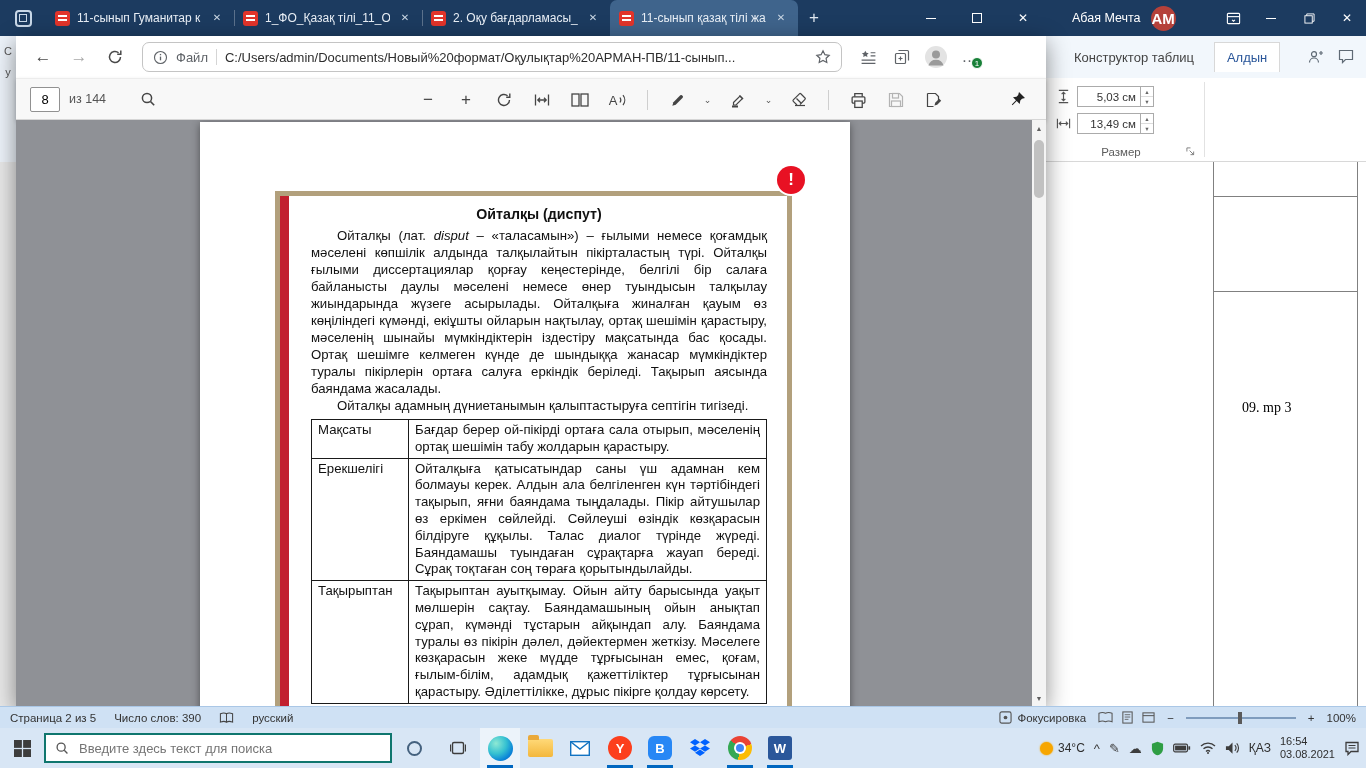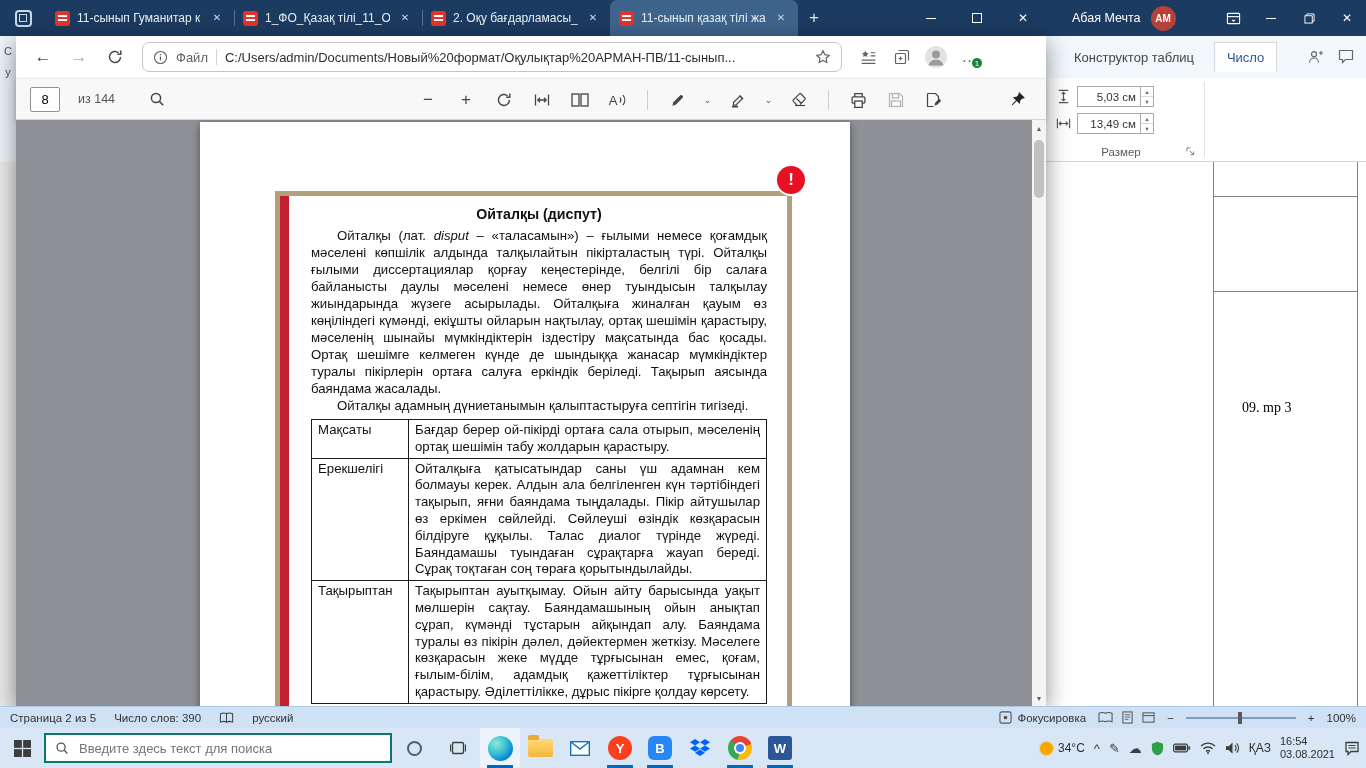--- a/index.html
+++ b/index.html
@@ -21,21 +21,21 @@
   .tab-close{width:16px;height:16px;line-height:15px;text-align:center;font-size:10px;color:#cdd9e6;flex:none;border-radius:3px}
   .pdf-ico{width:15px;height:15px;background:#e2342b;border-radius:3px;flex:none;position:relative}
   .pdf-ico::after{content:"";position:absolute;left:3px;top:4px;width:9px;height:2px;background:#fff;box-shadow:0 4px 0 #fff}
   .newtab{width:32px;display:flex;align-items:center;justify-content:center;color:#dfe7f0;font-size:17px}
   .edge-controls{margin-left:auto;display:flex}
   .wc{width:46px;display:flex;align-items:center;justify-content:center;color:#fff;font-size:12px}
   .wc .bar{width:10px;height:1px;background:#fff}
   .wc .box{width:10px;height:10px;border:1px solid #fff}
   #word-title{width:320px;display:flex;align-items:center;color:#fff}
   #word-title .uname{font-size:12.5px;margin-left:26px;white-space:nowrap}
-  .avatar{width:25px;height:25px;border-radius:50%;background:#b5413a;color:#fff;font-size:10px;font-weight:bold;
+  .avatar{width:25px;height:25px;border-radius:50%;background:#b5413a;color:#fff;font-size:15px;font-weight:bold;
           display:flex;align-items:center;justify-content:center;margin-left:10px}
   .wwc{width:38px;height:36px;display:flex;align-items:center;justify-content:center;color:#fff;font-size:12px}
   #word-title .spacer{flex:1}
 
   
   #left-strip{position:absolute;left:0;top:36px;width:16px;height:670px;display:flex;flex-direction:column}
   .ls-top{height:126px;background:#eef4fb;color:#555;font-size:11px;text-align:center}
   .ls-top div{margin-top:9px}
   .ls-bottom{flex:1;background:#e9e9e9}
 
@@ -74,21 +74,21 @@
   .addr-ic{width:28px;height:28px;display:flex;align-items:center;justify-content:center;color:#5f6368;position:relative}
   .more-dots{font-size:16px;letter-spacing:1px;color:#5f6368;line-height:10px}
   .badge-green{position:absolute;right:1px;bottom:2px;width:12px;height:12px;border-radius:50%;background:#188038;color:#fff;
                font-size:8px;display:flex;align-items:center;justify-content:center;border:1px solid #fff}
 
   
   .pdftb{height:42px;background:#f8f8f8;border-top:1px solid #ececec;border-bottom:1px solid #d6d6d6;position:relative;
          display:flex;align-items:center;padding:0 14px;box-shadow:0 2px 4px rgba(0,0,0,.18)}
   .page-input{width:30px;height:25px;border:1px solid #919191;border-radius:2px;background:#fff;text-align:center;font-size:13px;
               font-family:"Liberation Sans",sans-serif}
-  .page-total{font-size:12.5px;color:#555;margin-left:18px}
+  .page-total{font-size:12.5px;color:#555;margin-left:9px}
   .tbtn{width:28px;height:28px;display:flex;align-items:center;justify-content:center;color:#454545;border-radius:4px;flex:none}
   .tbtn.glyph{font-size:17px}
   .tbtn.disabled{color:#b3b3b3}
   .chevd{width:13px;height:28px;display:flex;align-items:center;justify-content:center;color:#555;font-size:9px;flex:none}
   .tsep{width:1px;height:20px;background:#cfcfcf;margin:0 5px;flex:none}
   .tb-center{position:absolute;left:398px;top:0;height:42px;display:flex;align-items:center;gap:10px}
   .tb-right{margin-left:auto;display:flex;align-items:center}
   .tb-search{margin-left:28px}
 
   
@@ -216,21 +216,21 @@
     <div class="ls-top">
       <div>С</div>
       <div>у</div>
     </div>
     <div class="ls-bottom"></div>
   </div>
 
   <div id="word-panel">
     <div class="ribbon-tabs">
       <span class="rtab">Конструктор таблиц</span>
-      <span class="rtab selected">Число</span>
+      <span class="rtab selected">Алдын</span>
       <span class="ricons">
         <span>
           <svg width="16" height="16" viewBox="0 0 16 16">
               <circle cx="6" cy="5.2" r="2.5" fill="none" stroke="currentColor" stroke-width="1.2"></circle>
               <path d="M1.5 13.5a4.5 4.5 0 0 1 9 0" fill="none" stroke="currentColor" stroke-width="1.2"></path>
               <path d="M11 4h4M13 2v4" stroke="currentColor" stroke-width="1.2"></path>
             </svg>
         </span>
         <span>
           <svg width="16" height="16" viewBox="0 0 16 16">

